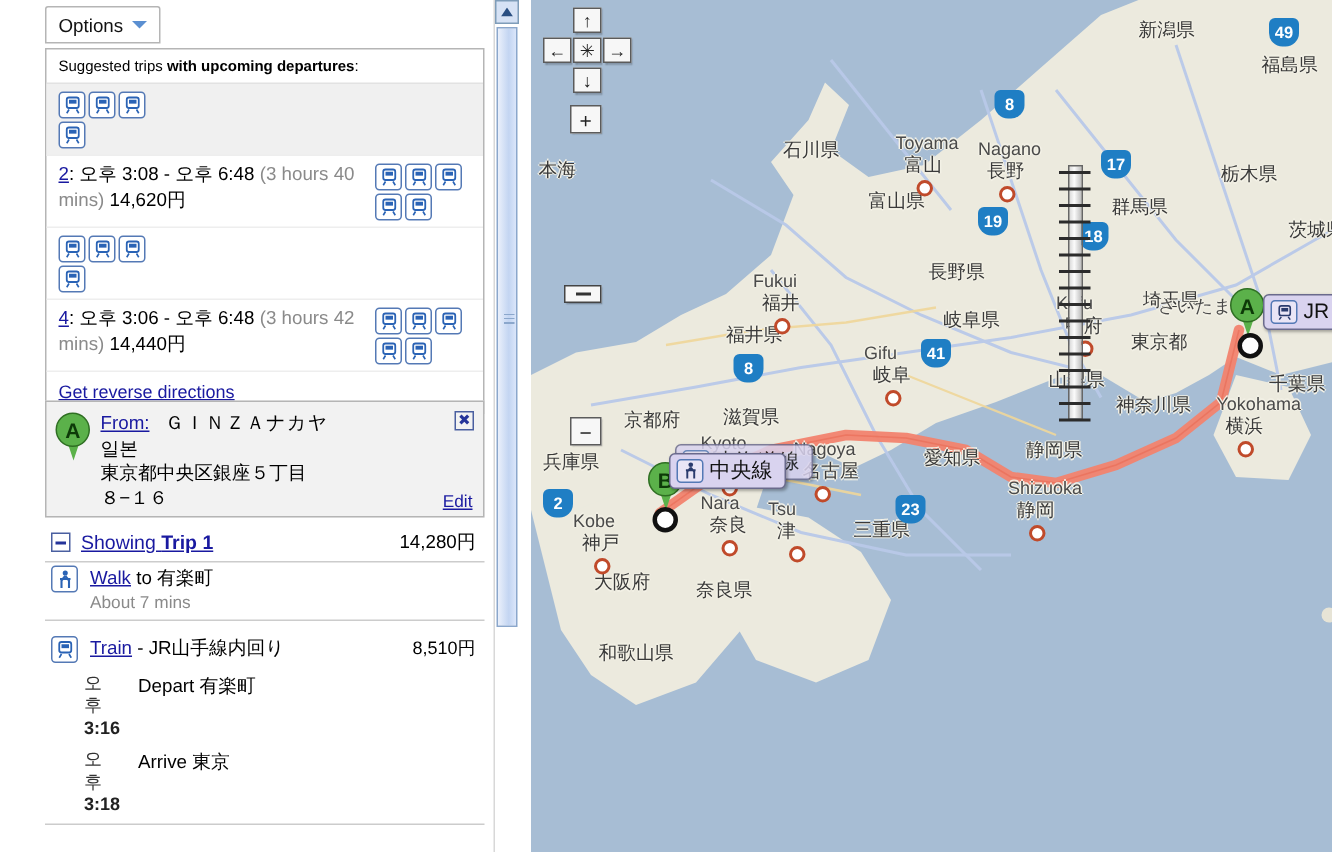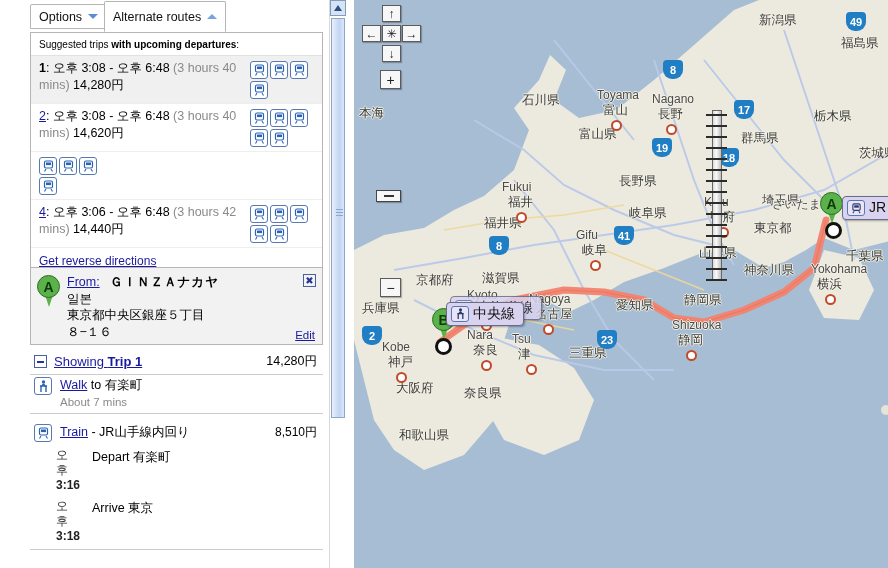--- a/index.html
+++ b/index.html
@@ -45,21 +45,21 @@
   .revrow{padding:6px 8px 7px 8px;}
   .lnk{color:#1919a0;text-decoration:underline;cursor:pointer;}
 
   
   .frombox{position:absolute;left:6px;top:267px;width:293px;box-sizing:border-box;
     border:1px solid #b5b5b5;background:#f2f2f2;padding:6px 6px 4px 6px;}
   .frombox .inner{display:flex;}
   .pinwrap{width:30px;padding-top:1px;}
   .fromtext{flex:1;line-height:16.5px;font-size:12.5px;}
   .from-label{color:#1919a0;text-decoration:underline;cursor:pointer;}
-  .title-jp{font-weight:bold;letter-spacing:1px;}
+  .title-jp{font-weight:normal;letter-spacing:1px;}
   .closex{position:absolute;right:6px;top:6px;width:13px;height:13px;box-sizing:border-box;
     border:1px solid #4a5fa0;color:#25349a;font-size:10px;line-height:11px;text-align:center;cursor:pointer;background:#f2f2f2;}
   .editlnk{position:absolute;right:7px;bottom:3px;color:#1919a0;text-decoration:underline;font-size:11.5px;cursor:pointer;}
 
   
   .showrow{position:absolute;left:6px;top:349px;width:293px;box-sizing:border-box;
     display:flex;align-items:center;padding:4px 6px 4px 4px;border-bottom:1px solid #cccccc;}
   .minus{width:13px;height:13px;box-sizing:border-box;border:1px solid #4a5fa0;
     display:flex;align-items:center;justify-content:center;margin-right:7px;cursor:pointer;background:#fff;}
   .minus i{display:block;width:7px;height:2px;background:#25349a;}
@@ -135,35 +135,28 @@
 
 <div id="root">
 
   <div id="sidebar">
 
     <div class="tabbar">
       <div class="tab opt">
         <span>Options</span>
         <span class="caret down"></span>
       </div>
-      <div class="tab alt">
-        <span>Alternate routes</span>
-        <span class="caret up"></span>
-      </div>
     </div>
 
     <div class="altpanel">
       <div class="alt-head">
         <span>Suggested trips </span><b>with upcoming departures</b><span>:</span>
       </div>
 
       <div class="trip sel">
-        <div class="trip-txt">
-          <span class="tnum">1</span><span>: </span><span>오후 3:08 - 오후 6:48 </span><span class="dim">(3 hours 40 mins) </span><span>14,280円</span>
-        </div>
         <div class="tr-icons">
             <span class="ico">
               <svg width="11" height="12" viewBox="0 0 11 12">
                 <rect x="1.5" y="1" width="8" height="7" rx="1.5" stroke="#2a63b5" fill="none" stroke-width="1.2"></rect>
                 <rect x="3" y="2.5" width="5" height="2.6" fill="#2a63b5"></rect>
                 <path d="M3 9 L1.5 11.5 M8 9 L9.5 11.5" stroke="#2a63b5" stroke-width="1.1"></path>
               </svg>
             </span>
             <span class="ico">
               <svg width="11" height="12" viewBox="0 0 11 12">

